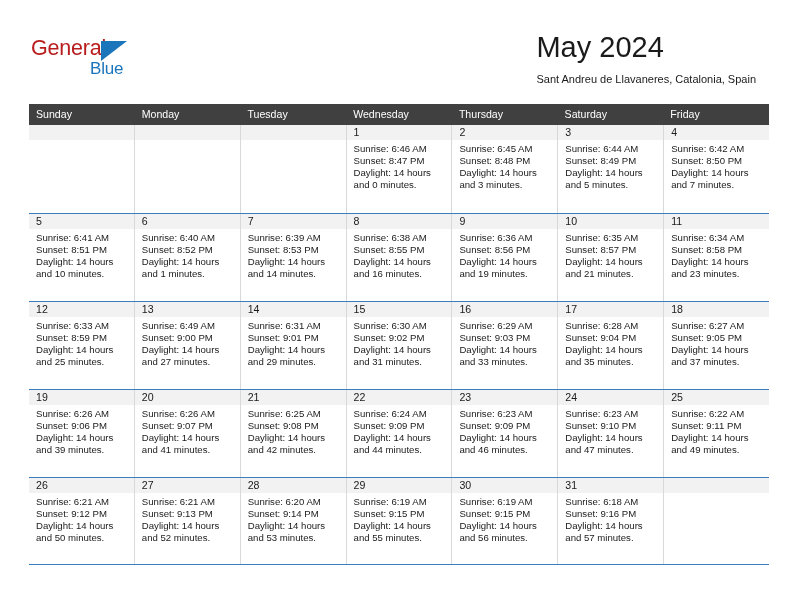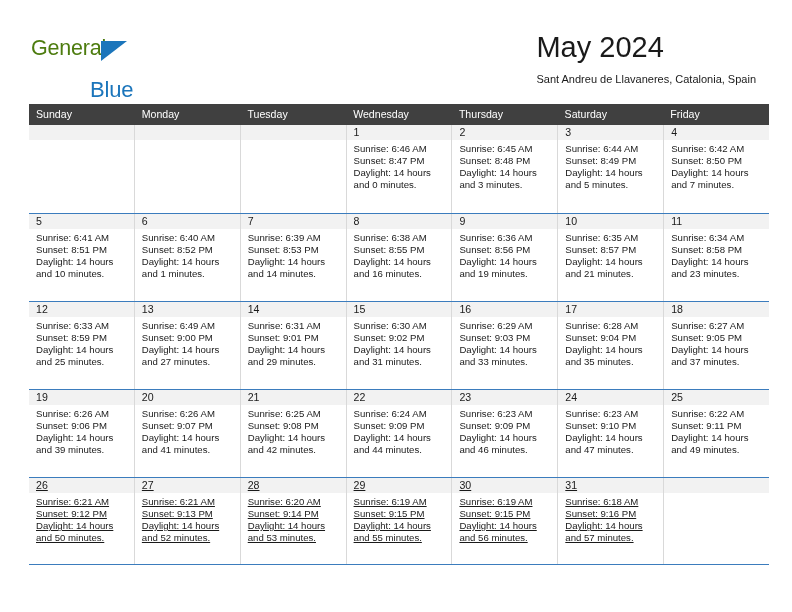--- a/index.html
+++ b/index.html
@@ -35,43 +35,42 @@
     top: 36px;
     width: 140px;
     height: 48px;
   }
   .logo-general {
     position: absolute;
     left: 0;
     top: 0;
     font-size: 21.5px;
     letter-spacing: -0.2px;
-    color: #4d7c0f;
+    color: #b91c1c;
     line-height: 24px;
     white-space: nowrap;
   }
   .logo-tri {
     position: absolute;
     left: 70px;
     top: 5px;
     width: 0;
     height: 0;
     border-left: 26px solid #1b75bb;
     border-bottom: 20px solid transparent;
   }
   .logo-blue {
     position: absolute;
     left: 59px;
     top: 21px;
-    font-size: 22px;
+    font-size: 17px;
     letter-spacing: -0.2px;
     color: #1b75bb;
     line-height: 24px;
     white-space: nowrap;
-    margin-top: 21px;
   }
 
   .title-block {
     position: absolute;
     right: 36px;
     top: 30px;
   }
   .month-title {
     font-size: 29px;
     font-weight: normal;
@@ -117,21 +116,20 @@
     width: 740px;
     border-top: 1px solid #3b7cbd;
     height: 88px;
     box-sizing: border-box;
   }
   .week-row.first {
     border-top: none;
   }
   .week-row:last-child {
     border-bottom: 1px solid #3b7cbd;
-    text-decoration: underline;
   }
 
   .day-cell {
     flex: 1 1 0;
     min-width: 0;
     box-sizing: border-box;
     border-right: 1px solid #d9d9d9;
     position: relative;
     background: #ffffff;
   }

